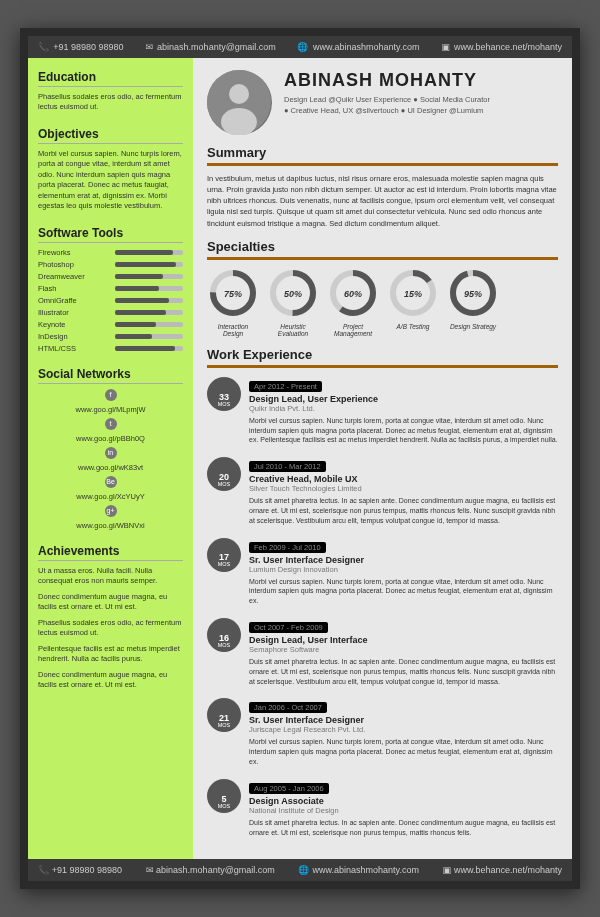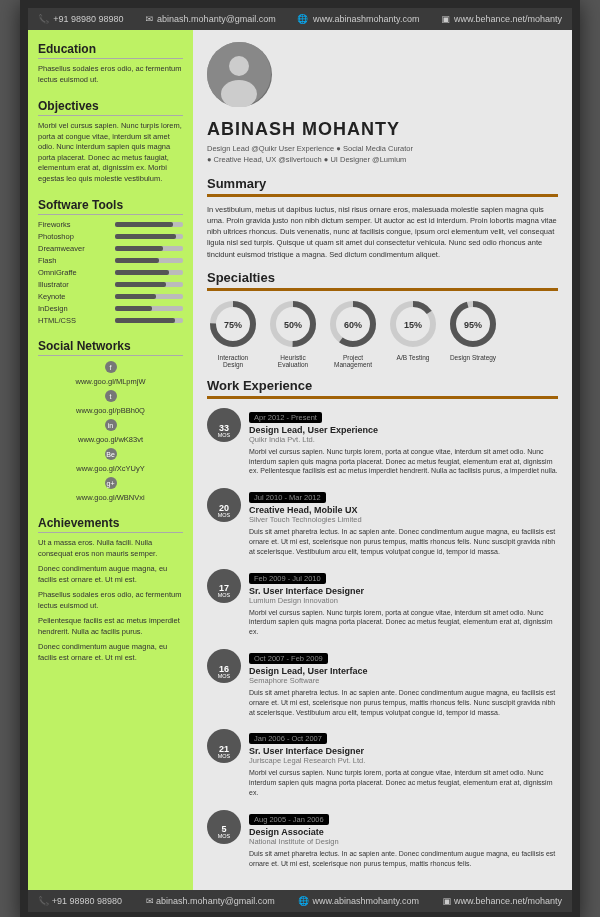--- a/index.html
+++ b/index.html
@@ -116,21 +116,20 @@
       flex: 1;
       padding: 12px 14px;
       background: #e8e8e8;
     }
     
     .profile-header {
       display: flex;
       align-items: flex-start;
       margin-bottom: 10px;
       gap: 12px;
-      flex-direction: column;
     }
     .avatar-placeholder {
       width: 65px;
       height: 65px;
       border-radius: 50%;
       background: linear-gradient(135deg, #999 0%, #666 100%);
       display: flex;
       align-items: center;
       justify-content: center;
       font-size: 22px;
@@ -168,20 +167,21 @@
       display: flex;
       gap: 8px;
       flex-wrap: wrap;
       margin-top: 5px;
     }
     .specialty-item {
       display: flex;
       flex-direction: column;
       align-items: center;
       gap: 4px;
+      font-style: italic;
     }
     .donut-label {
       font-size: 6.5px;
       color: #333;
       text-align: center;
       max-width: 52px;
     }
     
     .work-item {
       display: flex;

